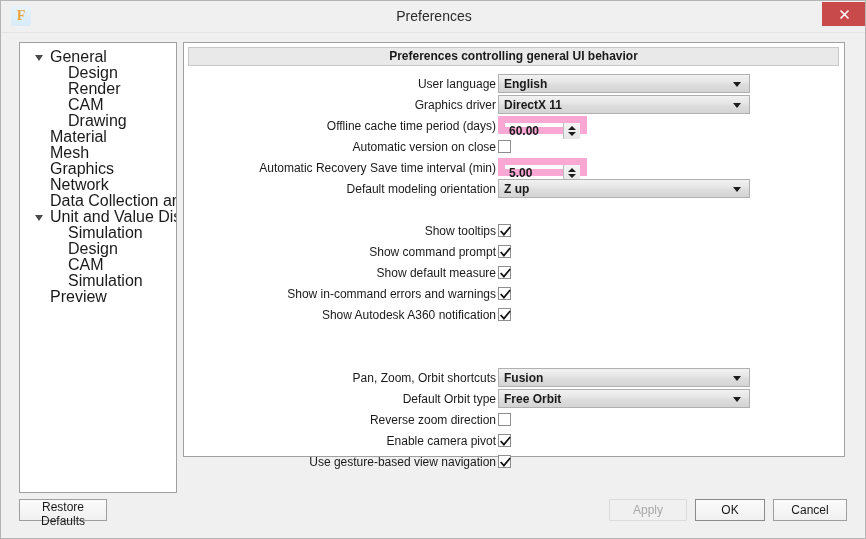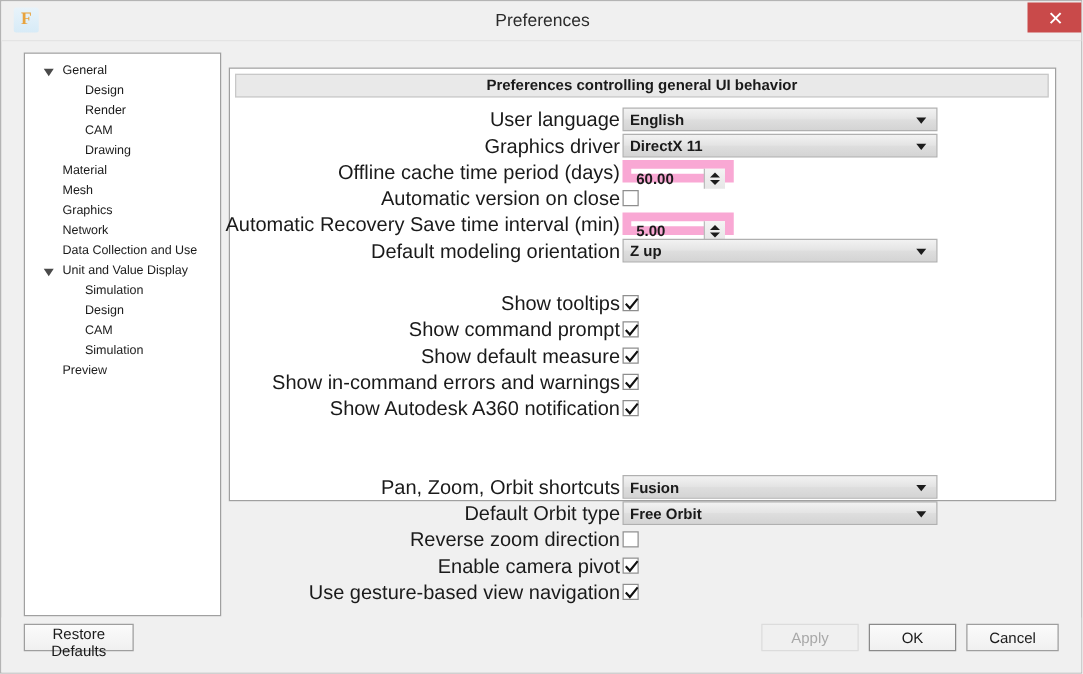--- a/index.html
+++ b/index.html
@@ -79,21 +79,21 @@
     position: absolute;
     left: 18px; top: 41px;
     width: 158px; height: 451px;
     box-sizing: border-box;
     background: #ffffff;
     border: 1px solid #a0a0a0;
     overflow: hidden;
   }
   #tree {
     padding: 6px 0 0 0;
-    font-size: 10px;
+    font-size: 16px;
     color: #1a1a1a;
   }
   .tree-row {
     position: relative;
     height: 16px;
     line-height: 16px;
     white-space: nowrap;
     cursor: default;
   }
   .tree-row .arrow {
@@ -111,25 +111,24 @@
     border-bottom: none;
     left: 15px; top: 6px;
   }
   .tree-row .label { position: absolute; top: 0; }
   .tree-row.lvl1 .label { left: 30px; }
   .tree-row.lvl2 .label { left: 48px; }
 
   #content-panel {
     position: absolute;
     left: 182px; top: 41px;
-    width: 662px; height: 347px;
+    width: 662px; height: 415px;
     box-sizing: border-box;
     background: #ffffff;
     border: 1px solid #a0a0a0;
-    margin-top: 12px;
   }
   #content-header {
     position: absolute;
     left: 4px; top: 4px;
     width: 651px; height: 19px;
     box-sizing: border-box;
     background: #e9e9e9;
     border: 1px solid #c8c8c8;
     line-height: 17px;
     text-align: center;
@@ -148,21 +147,21 @@
     position: relative;
     height: 21px;
   }
   .row .rlabel {
     position: absolute;
     right: 350px;
     top: 0;
     height: 21px;
     line-height: 21px;
     white-space: nowrap;
-    font-size: 16px;
+    font-size: 12px;
     color: #1a1a1a;
   }
   .row .rfield {
     position: absolute;
     left: 314px;
     top: 0;
     font-weight: bold;
   }
   .spacer { height: 21px; }
 

